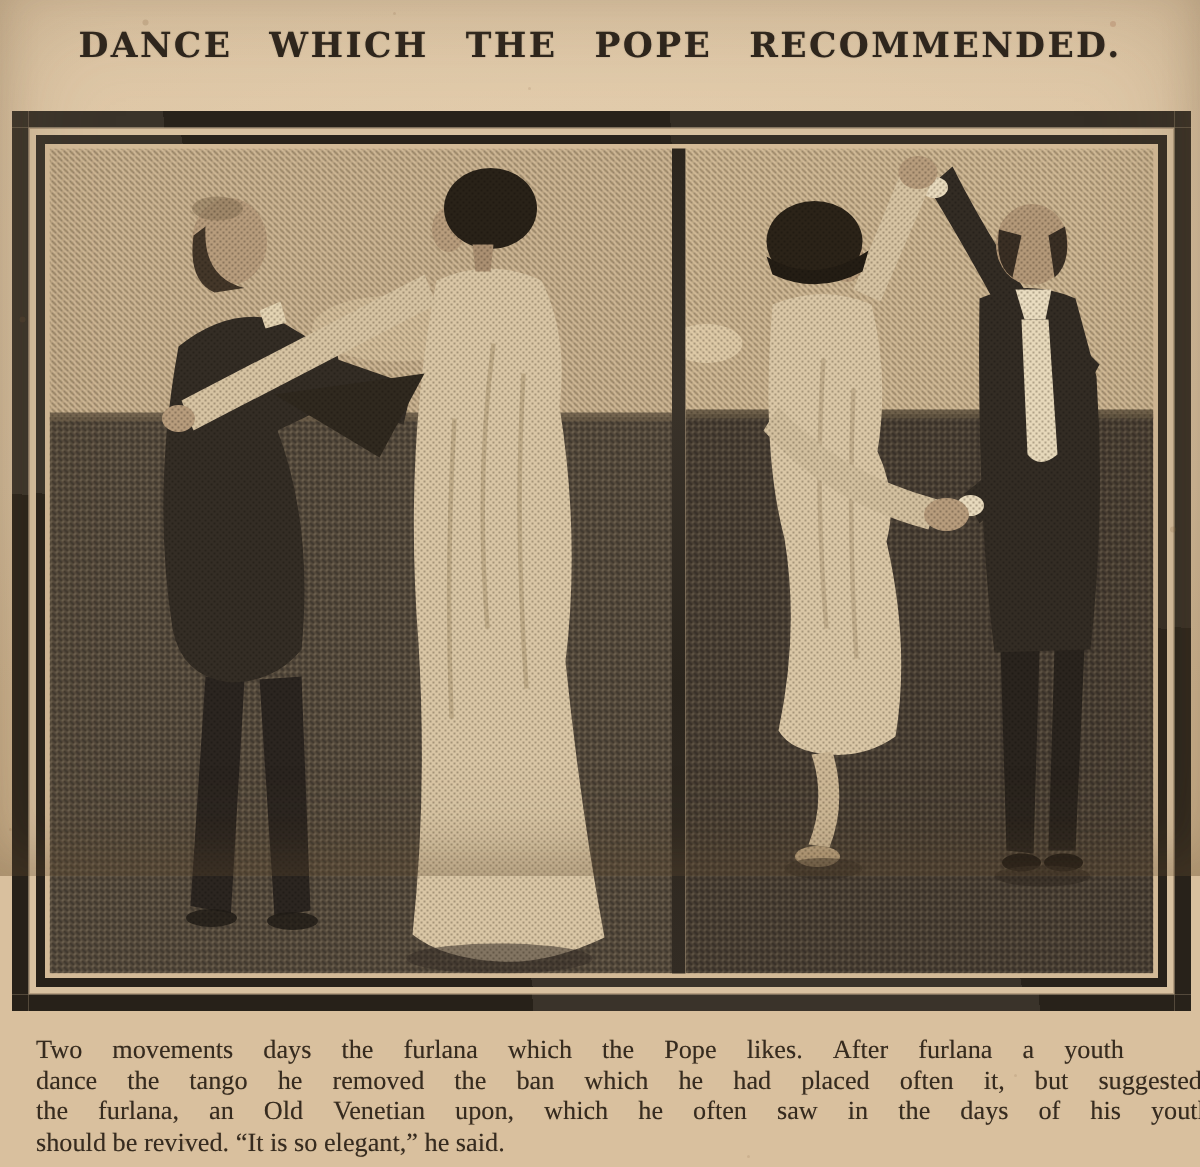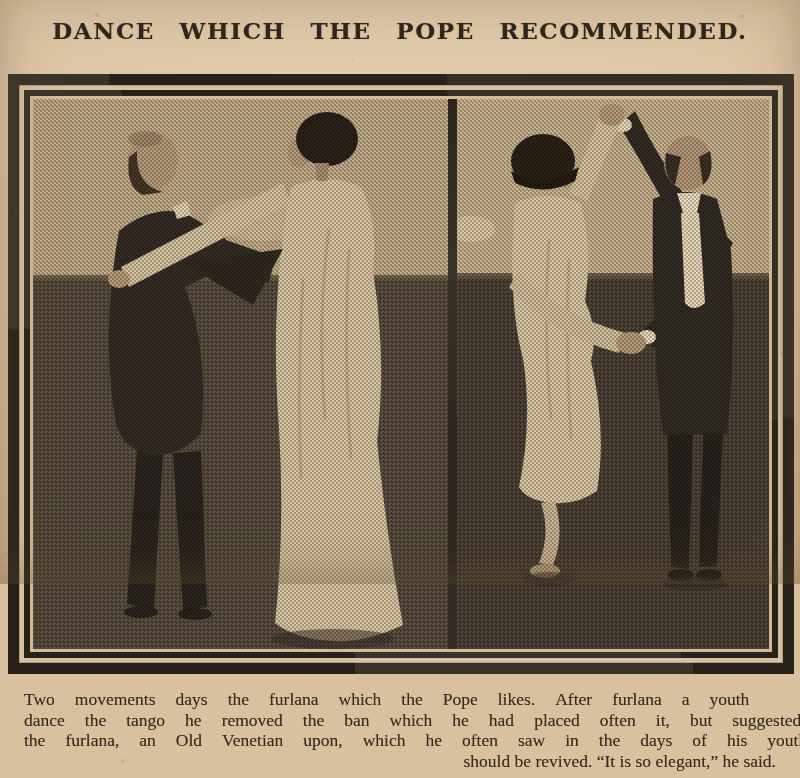--- a/index.html
+++ b/index.html
@@ -66,21 +66,21 @@
     background-size:4px 4px;
     background-position:0 0, 2px 2px;
   }
   .caption{
     position:absolute;left:24px;top:689px;width:752px;
     font-size:17.5px;line-height:20.6px;color:#362b1f;
     text-shadow:0 0 .5px rgba(54,43,31,.4);
   }
   .cap-line{white-space:nowrap;}
   .just{display:flex;gap:20px;}
-  .last{text-align:right;white-space:normal;}
+  .last{text-align:left;white-space:normal;}
 </style>
 </head>
 <body>
 
 <div class="page">
 
   <h1 class="headline">DANCE WHICH THE POPE RECOMMENDED.</h1>
 
   <div class="frame">
     <div class="frame-mid">

